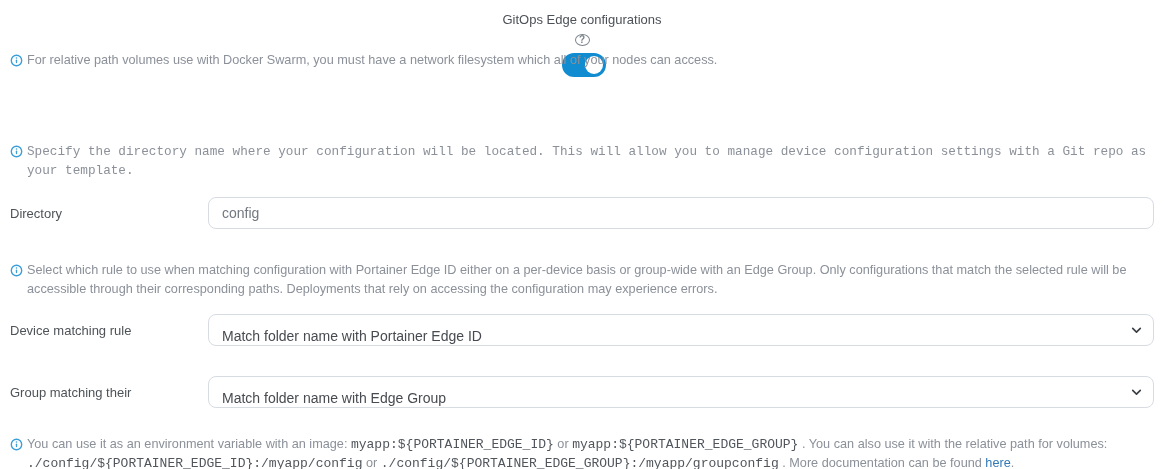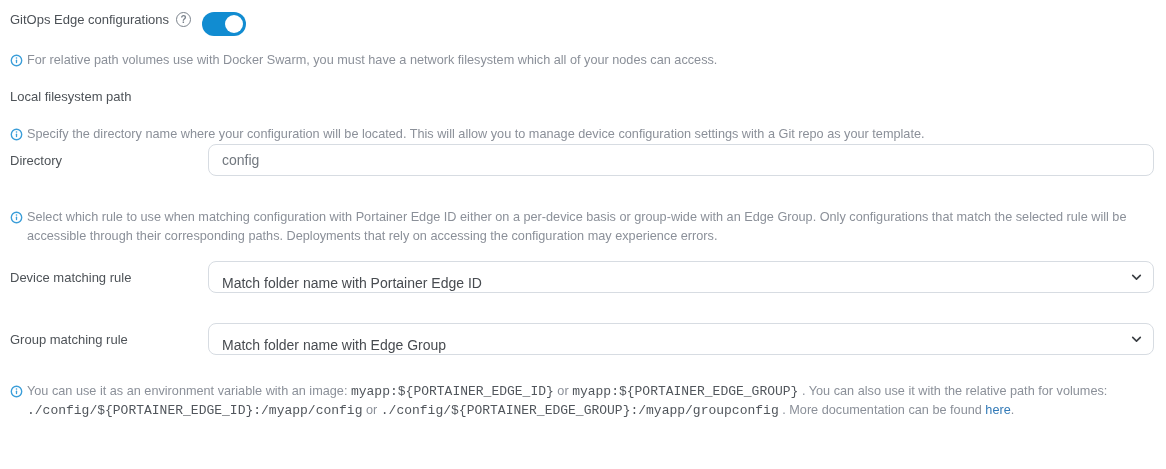--- a/index.html
+++ b/index.html
@@ -7,23 +7,25 @@
   body {
     background: #ffffff;
     font-family: "Liberation Sans", "DejaVu Sans", sans-serif;
     padding: 8px 12px 0 10px;
     color: #54585f;
   }
 
   
   .header-row {
     display: flex;
+    align-items: center;
     gap: 7px;
     margin-top: 4px;
     height: 24px;
+    flex-direction: column;
   }
   .header-title {
     font-size: 13px;
     font-weight: 500;
     color: #4c5157;
   }
   .help-icon {
     width: 15px; height: 15px;
     border: 1.4px solid #7b838c;
     border-radius: 50%;
@@ -67,21 +69,21 @@
   .note .info-icon {
     position: absolute;
     left: 0; top: 3px;
     width: 13px; height: 13px;
     color: #3b9ed9;
     display: inline-block;
   }
   .note .info-icon svg { width: 13px; height: 13px; display: block; }
 
   .note-swarm     { margin-top: 15px; }
-  .note-directory { margin-top: 21px; }
+  .note-directory { margin-top: 53px; font-family: Liberation Mono, monospace; }
   .note-matching  { margin-top: 32px; }
   .note-usage     { margin-top: 27px; }
 
   code.inline-code {
     font-family: Liberation Mono, monospace;
     font-size: 13px;
     color: #51565c;
     white-space: nowrap;
   }
   a.doc-link {
@@ -89,21 +91,21 @@
     text-decoration: none;
     cursor: pointer;
   }
 
   
   .form-row {
     display: flex;
     align-items: center;
   }
   .row-local-path  { margin-top: 19px; }
-  .row-directory   { }
+  .row-directory   { margin-top: 17px; }
   .row-device-rule { margin-top: 15px; }
   .row-group-rule  { margin-top: 30px; }
 
   .field-label {
     width: 198px;
     flex: 0 0 198px;
     font-size: 13px;
     color: #4e5358;
   }
   .field-control { flex: 1; position: relative; }
@@ -160,21 +162,20 @@
     <svg viewBox="0 0 16 16" fill="none">
         <circle cx="8" cy="8" r="6.4" stroke="currentColor" stroke-width="1.7"></circle>
         <rect x="7.2" y="6.9" width="1.6" height="4.4" rx="0.8" fill="currentColor"></rect>
         <circle cx="8" cy="4.9" r="1" fill="currentColor"></circle>
       </svg>
   </span>
   <span>For relative path volumes use with Docker Swarm, you must have a network filesystem which all of your nodes can access.</span>
 </div>
 
 <div class="form-row row-local-path">
-  <label class="field-label">Local filesystem path</label>
 </div>
 
 <div class="note note-directory">
   <span class="info-icon">
     <svg viewBox="0 0 16 16" fill="none">
         <circle cx="8" cy="8" r="6.4" stroke="currentColor" stroke-width="1.7"></circle>
         <rect x="7.2" y="6.9" width="1.6" height="4.4" rx="0.8" fill="currentColor"></rect>
         <circle cx="8" cy="4.9" r="1" fill="currentColor"></circle>
       </svg>
   </span>
@@ -207,21 +208,21 @@
       <span class="chevron-wrap">
         <svg viewBox="0 0 24 24" fill="none">
             <polyline points="5,9 12,16 19,9" stroke="currentColor" stroke-width="3" stroke-linecap="round" stroke-linejoin="round"></polyline>
           </svg>
       </span>
     </div>
   </div>
 </div>
 
 <div class="form-row row-group-rule">
-  <label class="field-label">Group matching rule</label>
+  <label class="field-label">Group matching their</label>
   <div class="field-control">
     <div class="select-box" role="combobox">
       <span>Match folder name with Edge Group</span>
       <span class="chevron-wrap">
         <svg viewBox="0 0 24 24" fill="none">
             <polyline points="5,9 12,16 19,9" stroke="currentColor" stroke-width="3" stroke-linecap="round" stroke-linejoin="round"></polyline>
           </svg>
       </span>
     </div>
   </div>

